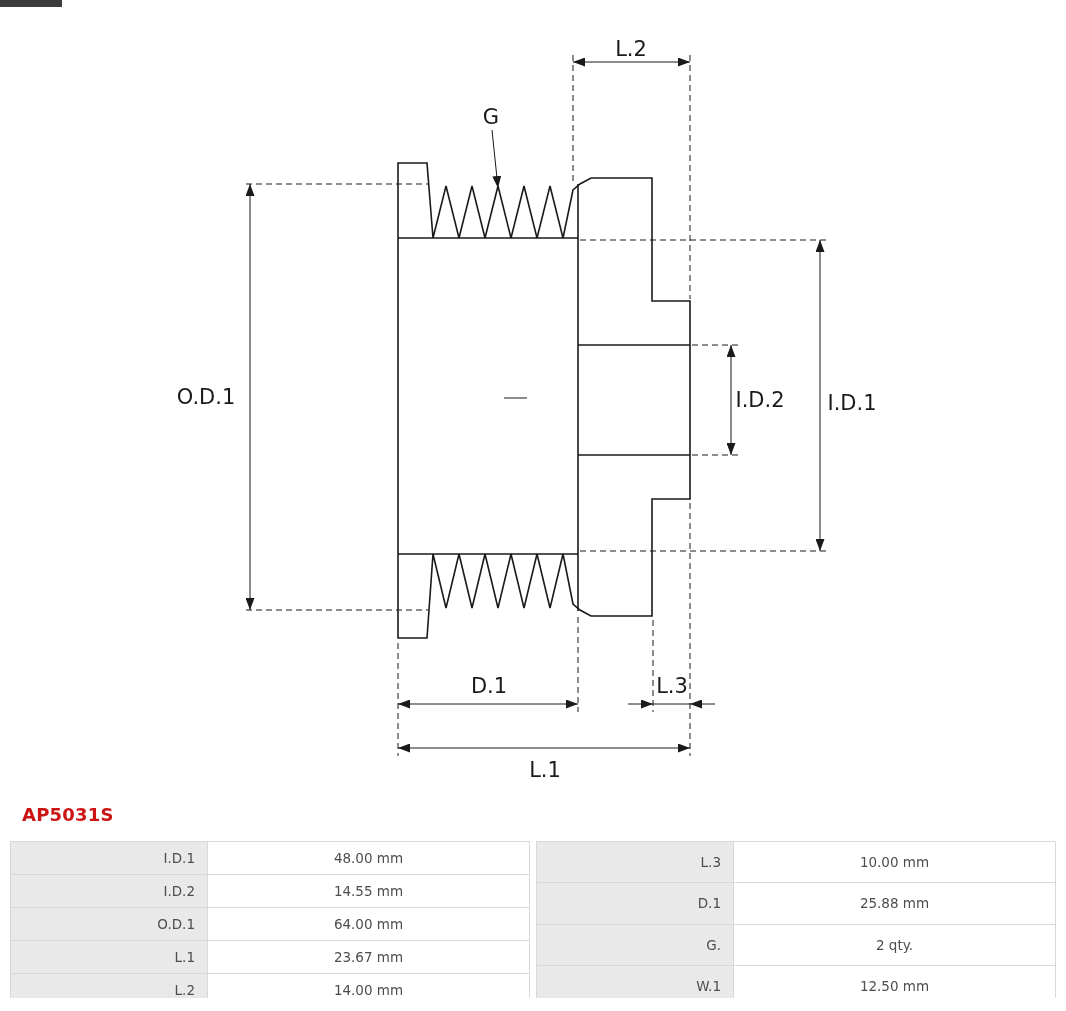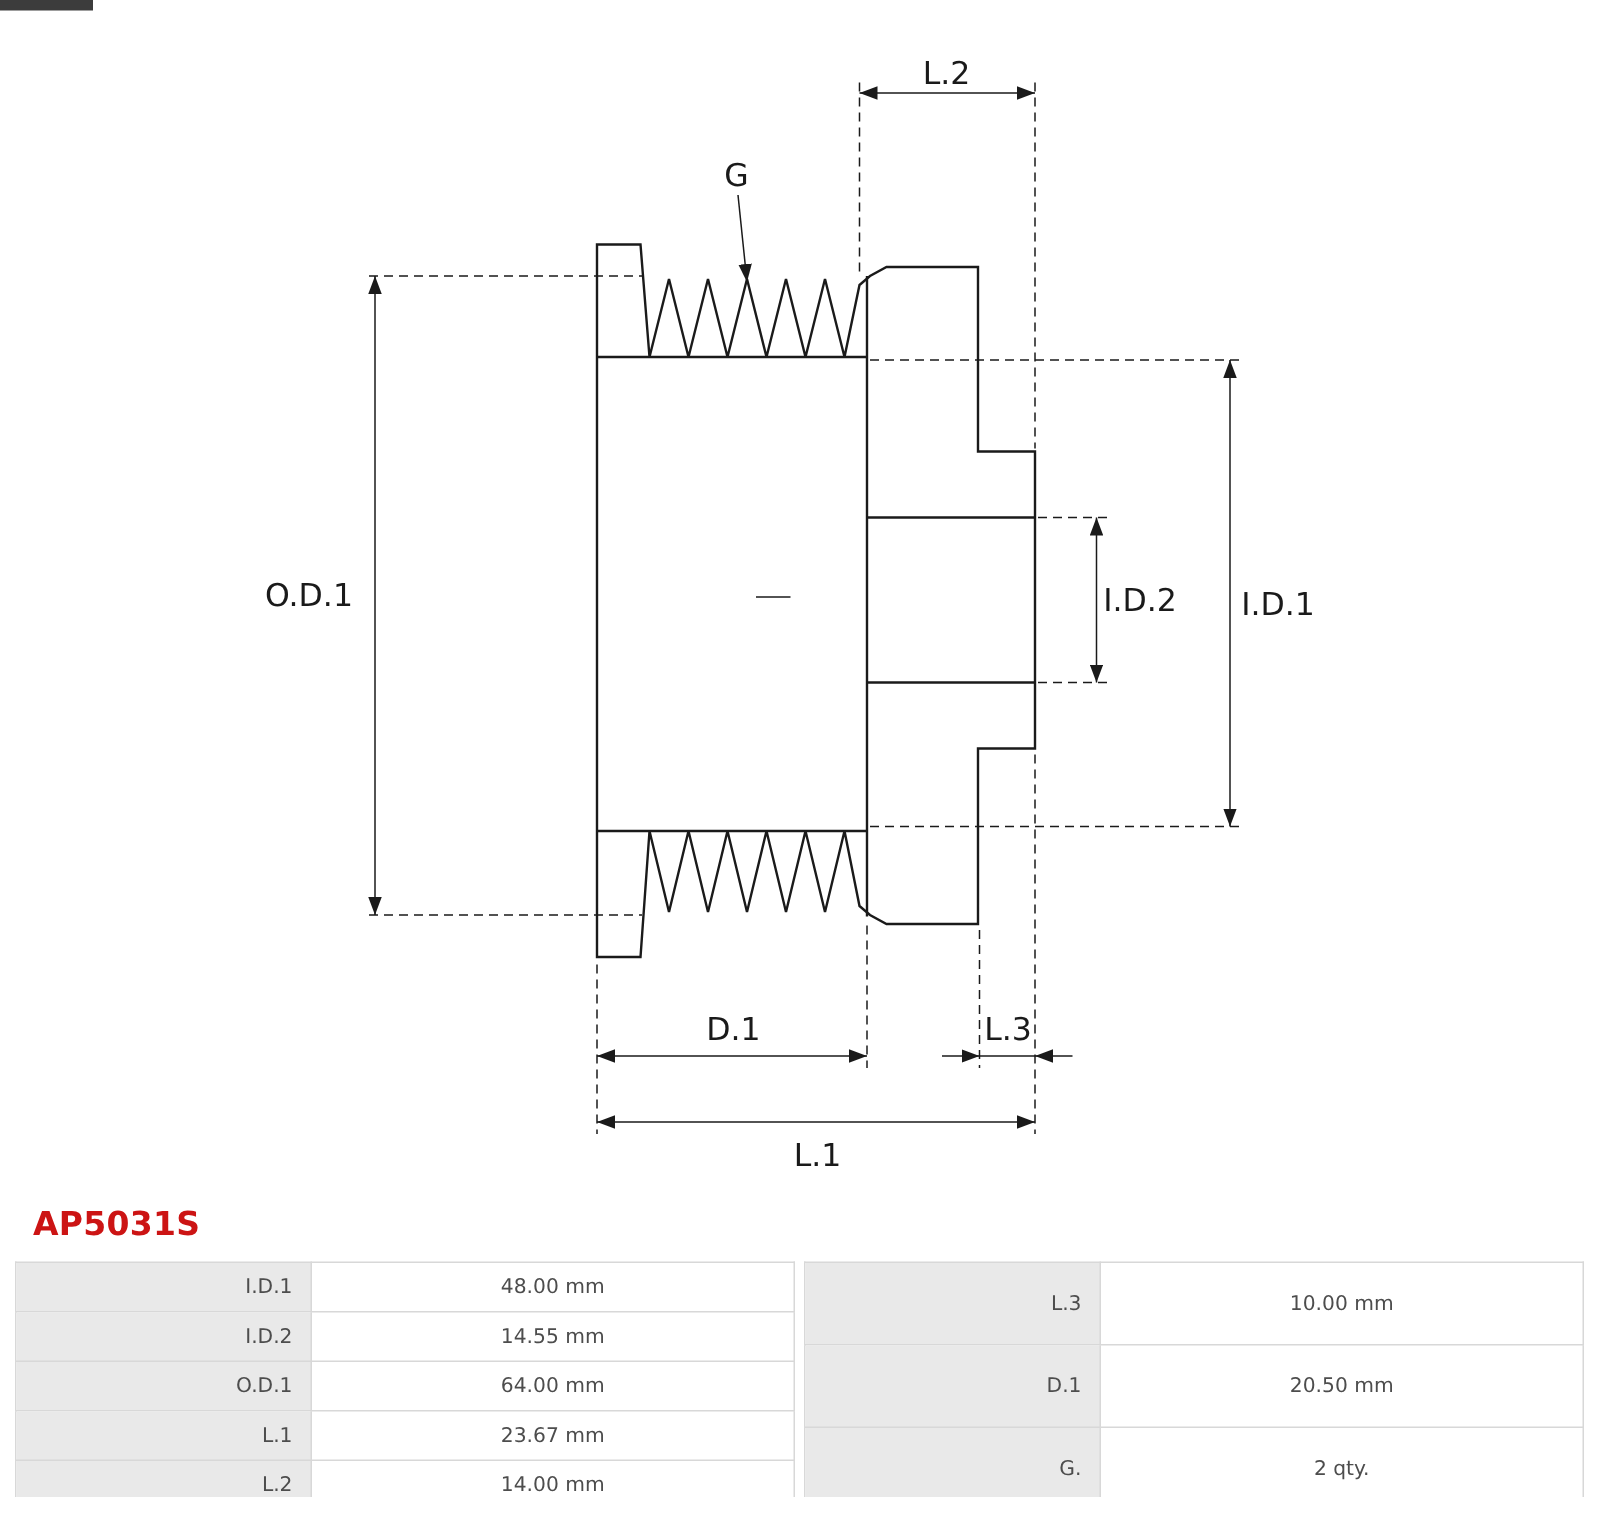--- a/index.html
+++ b/index.html
@@ -3,21 +3,21 @@
 <meta charset="utf-8">
 <style>
   html,body{margin:0;padding:0;background:#ffffff;}
   .screen{
     position:relative;width:1066px;height:998px;background:#fff;
     font-family:"DejaVu Sans","Liberation Sans",sans-serif;overflow:hidden;
   }
   .logo-fragment{position:absolute;left:0;top:0;width:62px;height:7px;background:#3c3c3c;overflow:hidden;}
   .drawing-svg{position:absolute;left:0;top:0;display:block;}
   .part-number{
-    position:absolute;left:22px;top:804px;font-size:22px;font-weight:bold;
+    position:absolute;left:22px;top:804px;font-size:18px;font-weight:bold;
     color:#cc1414;letter-spacing:.2px;cursor:pointer;
   }
   .spec{position:absolute;left:10px;top:841px;width:1046px;display:flex;gap:6px;}
   table.spec-half{border-collapse:collapse;width:520px;table-layout:fixed;font-size:13.5px;color:#4d4d4d;}
   .spec-half td{border:1px solid #d8d8d8;height:32px;padding:0 12px;text-align:right;white-space:nowrap;overflow:hidden;}
   .spec-half td.lbl{background:#e9e9e9;width:172px;}
   .spec-half td.val{background:#ffffff;text-align:center;}
   svg text{font-family:"DejaVu Sans","Liberation Sans",sans-serif;}
 </style>
 </head>
@@ -119,23 +119,27 @@
       </tbody>
     </table>
     <table class="spec-half">
       <tbody>
         <tr>
           <td class="lbl">L.3</td>
           <td class="val">10.00 mm</td>
         </tr>
         <tr>
           <td class="lbl">D.1</td>
-          <td class="val">20.50 mm</td>
+          <td class="val">25.88 mm</td>
         </tr>
         <tr>
           <td class="lbl">G.</td>
           <td class="val">2 qty.</td>
+        </tr>
+        <tr>
+          <td class="lbl">W.1</td>
+          <td class="val">12.50 mm</td>
         </tr>
       </tbody>
     </table>
   </div>
 
 </div>
 
 </body></html>

